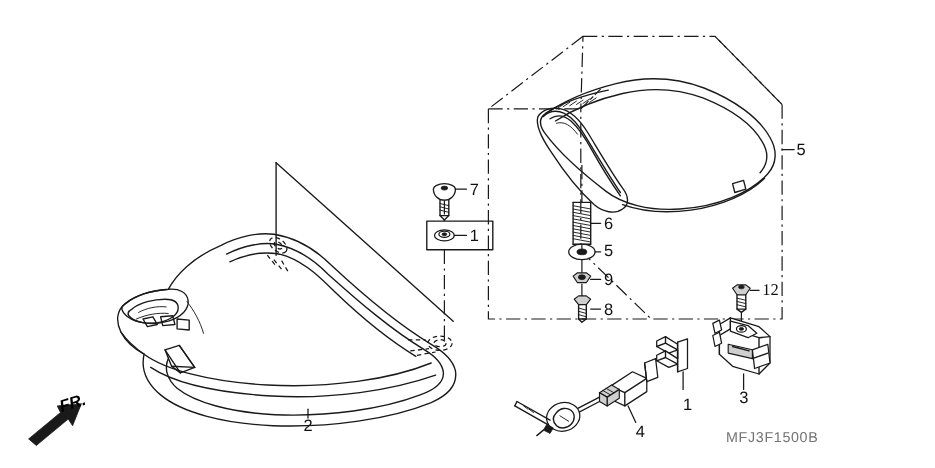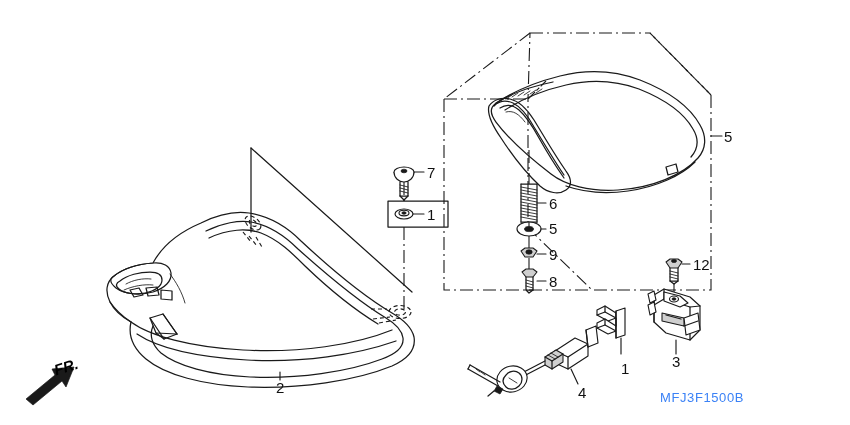--- a/index.html
+++ b/index.html
@@ -4,21 +4,21 @@
 <style>
   html,body{margin:0;padding:0;background:#ffffff;}
   body{width:850px;height:425px;overflow:hidden;
        font-family:"Liberation Sans", sans-serif;color:#000;}
   #sheet{position:relative;width:850px;height:425px;background:#fff;}
   #art{position:absolute;inset:0;}
   .lbl{position:absolute;font-family:"Liberation Sans", sans-serif;
        font-size:15px;font-weight:400;color:#111;line-height:1;
        letter-spacing:0px;white-space:nowrap;}
   #partno{position:absolute;left:660px;top:390px;font-size:13px;
-          letter-spacing:0.6px;font-weight:400;color:#3b82f6;}
+          letter-spacing:0.6px;font-weight:400;color:#737373;}
   #frtxt{position:absolute;left:52px;top:362px;font-size:15px;
          font-weight:bold;font-style:italic;color:#000;
          transform:rotate(-17deg);transform-origin:left top;letter-spacing:0px;}
 </style>
 </head>
 <body>
 
 <div id="sheet">
 
   <svg id="art" viewBox="0 0 850 425" width="850" height="425" xmlns="http://www.w3.org/2000/svg">
@@ -356,18 +356,18 @@
   <div class="lbl" style="left:276px;top:380px;">2</div>
   <div class="lbl" style="left:672px;top:354px;">3</div>
   <div class="lbl" style="left:578px;top:385px;">4</div>
   <div class="lbl" style="left:724px;top:129px;">5</div>
   <div class="lbl" style="left:549px;top:196px;">6</div>
   <div class="lbl" style="left:427px;top:165px;">7</div>
   <div class="lbl" style="left:549px;top:274px;">8</div>
   <div class="lbl" style="left:549px;top:247px;">9</div>
   <div class="lbl" style="left:549px;top:221px;">5</div>
   <div class="lbl" style="left:427px;top:207px;">1</div>
-  <div class="lbl" style="left:693px;top:257px;">12</div>
+  <div class="lbl" style="left:693px;top:257px;font-family:Liberation Serif, serif;">12</div>
 
   <div id="partno">MFJ3F1500B</div>
   <div id="frtxt">FR.</div>
 
 </div>
 
 </body></html>

